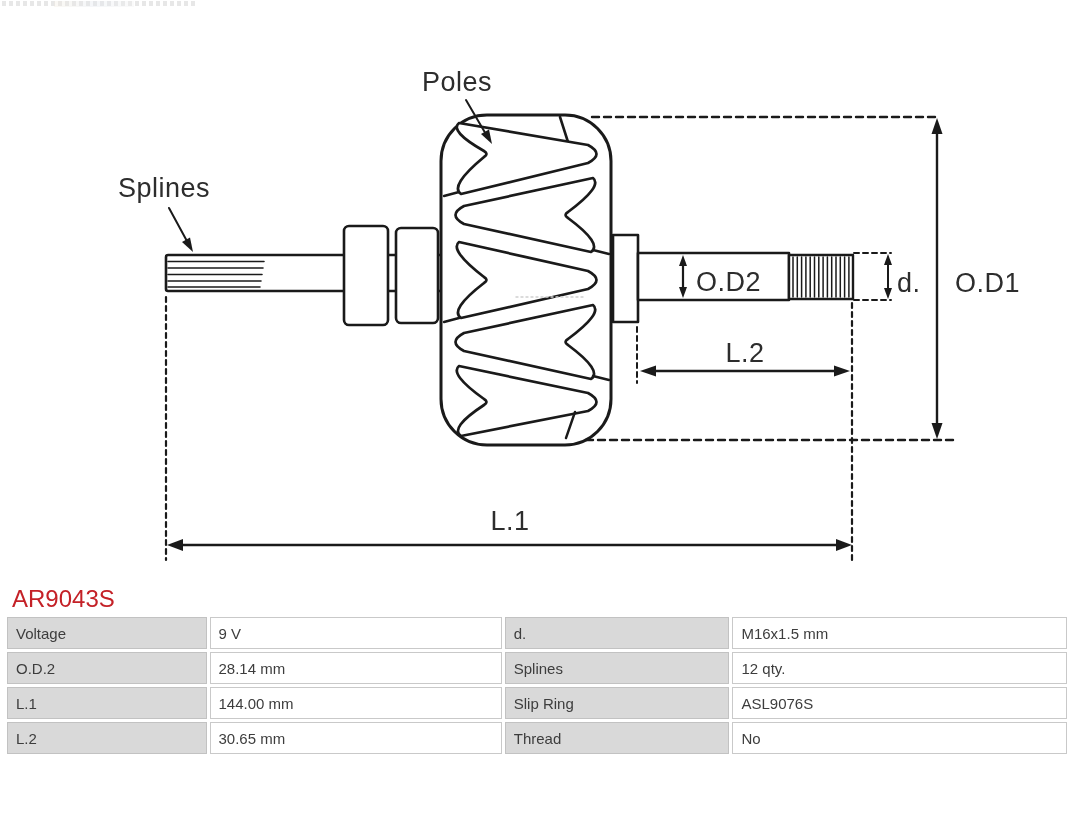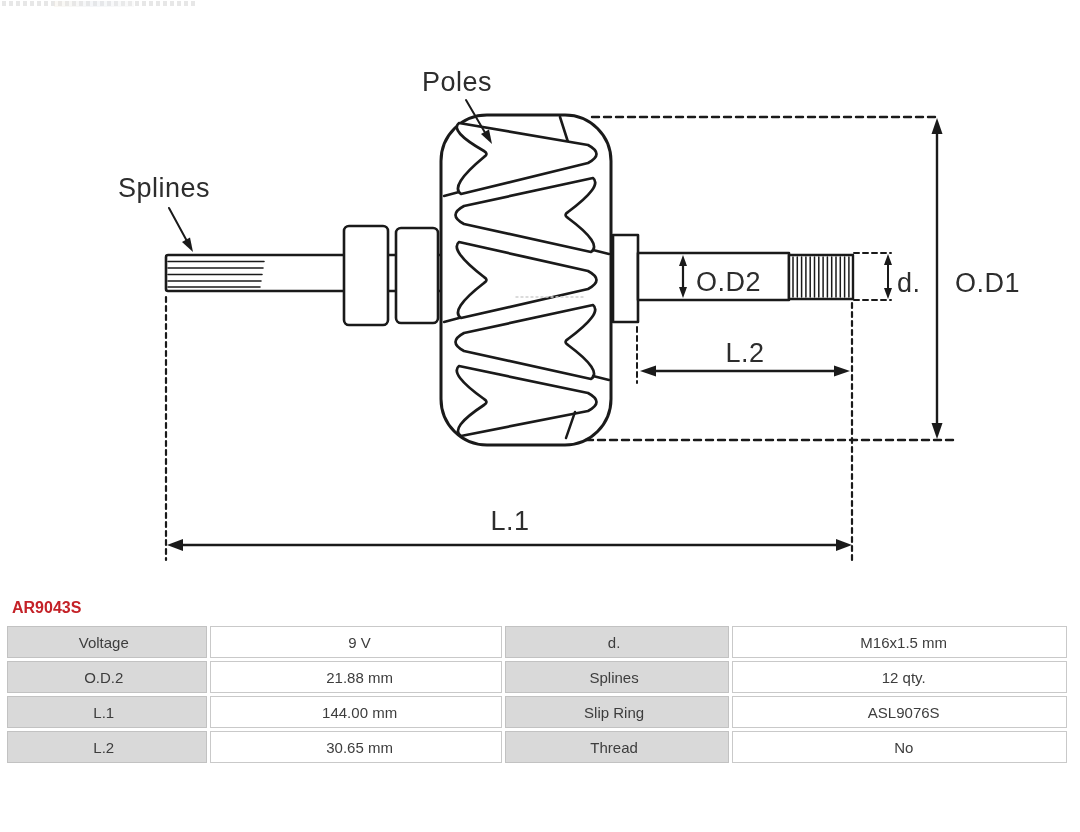--- a/index.html
+++ b/index.html
@@ -15,29 +15,29 @@
   .wm-tint{
     position:absolute;left:52px;top:0;width:80px;height:6px;opacity:.35;
     background:linear-gradient(90deg,#e8dcc8,#ccd4e0,#e6e6e6);
   }
   .drawing-wrap{position:relative;width:1080px;height:588px;}
   svg text{
     font-family:"Liberation Sans", sans-serif;
     fill:#2d2d2d;letter-spacing:.5px;
   }
   .part-number{
-    margin:9px 0 4px 12px;
-    font-size:16px;font-weight:700;color:#c42127;line-height:22px;
+    margin:0 0 4px 12px;
+    font-size:24px;font-weight:400;color:#c42127;line-height:22px;
   }
   table.specs{
     border-collapse:separate;border-spacing:3px;margin:2px 0 0 4px;
     width:1066px;table-layout:fixed;font-size:15px;color:#3d3d3d;
   }
   table.specs td{
-    height:30px;padding:0 0 0 8px;text-align:center;
+    height:30px;padding:0 0 0 8px;text-align:left;
     border:1px solid #c9c9c9;background:#ffffff;
     overflow:hidden;white-space:nowrap;
   }
   table.specs td.lbl{background:#d9d9d9;border-color:#c2c2c2;padding-right:14px;}
 </style>
 </head>
 <body>
 
 <div class="wm-strip">
     <div class="wm-tint"></div>
@@ -150,21 +150,21 @@
     </colgroup>
   <tbody>
     <tr>
       <td class="lbl">Voltage</td>
       <td>9 V</td>
       <td class="lbl">d.</td>
       <td>M16x1.5 mm</td>
     </tr>
     <tr>
       <td class="lbl">O.D.2</td>
-      <td>21.88 mm</td>
+      <td>28.14 mm</td>
       <td class="lbl">Splines</td>
       <td>12 qty.</td>
     </tr>
     <tr>
       <td class="lbl">L.1</td>
       <td>144.00 mm</td>
       <td class="lbl">Slip Ring</td>
       <td>ASL9076S</td>
     </tr>
     <tr>

